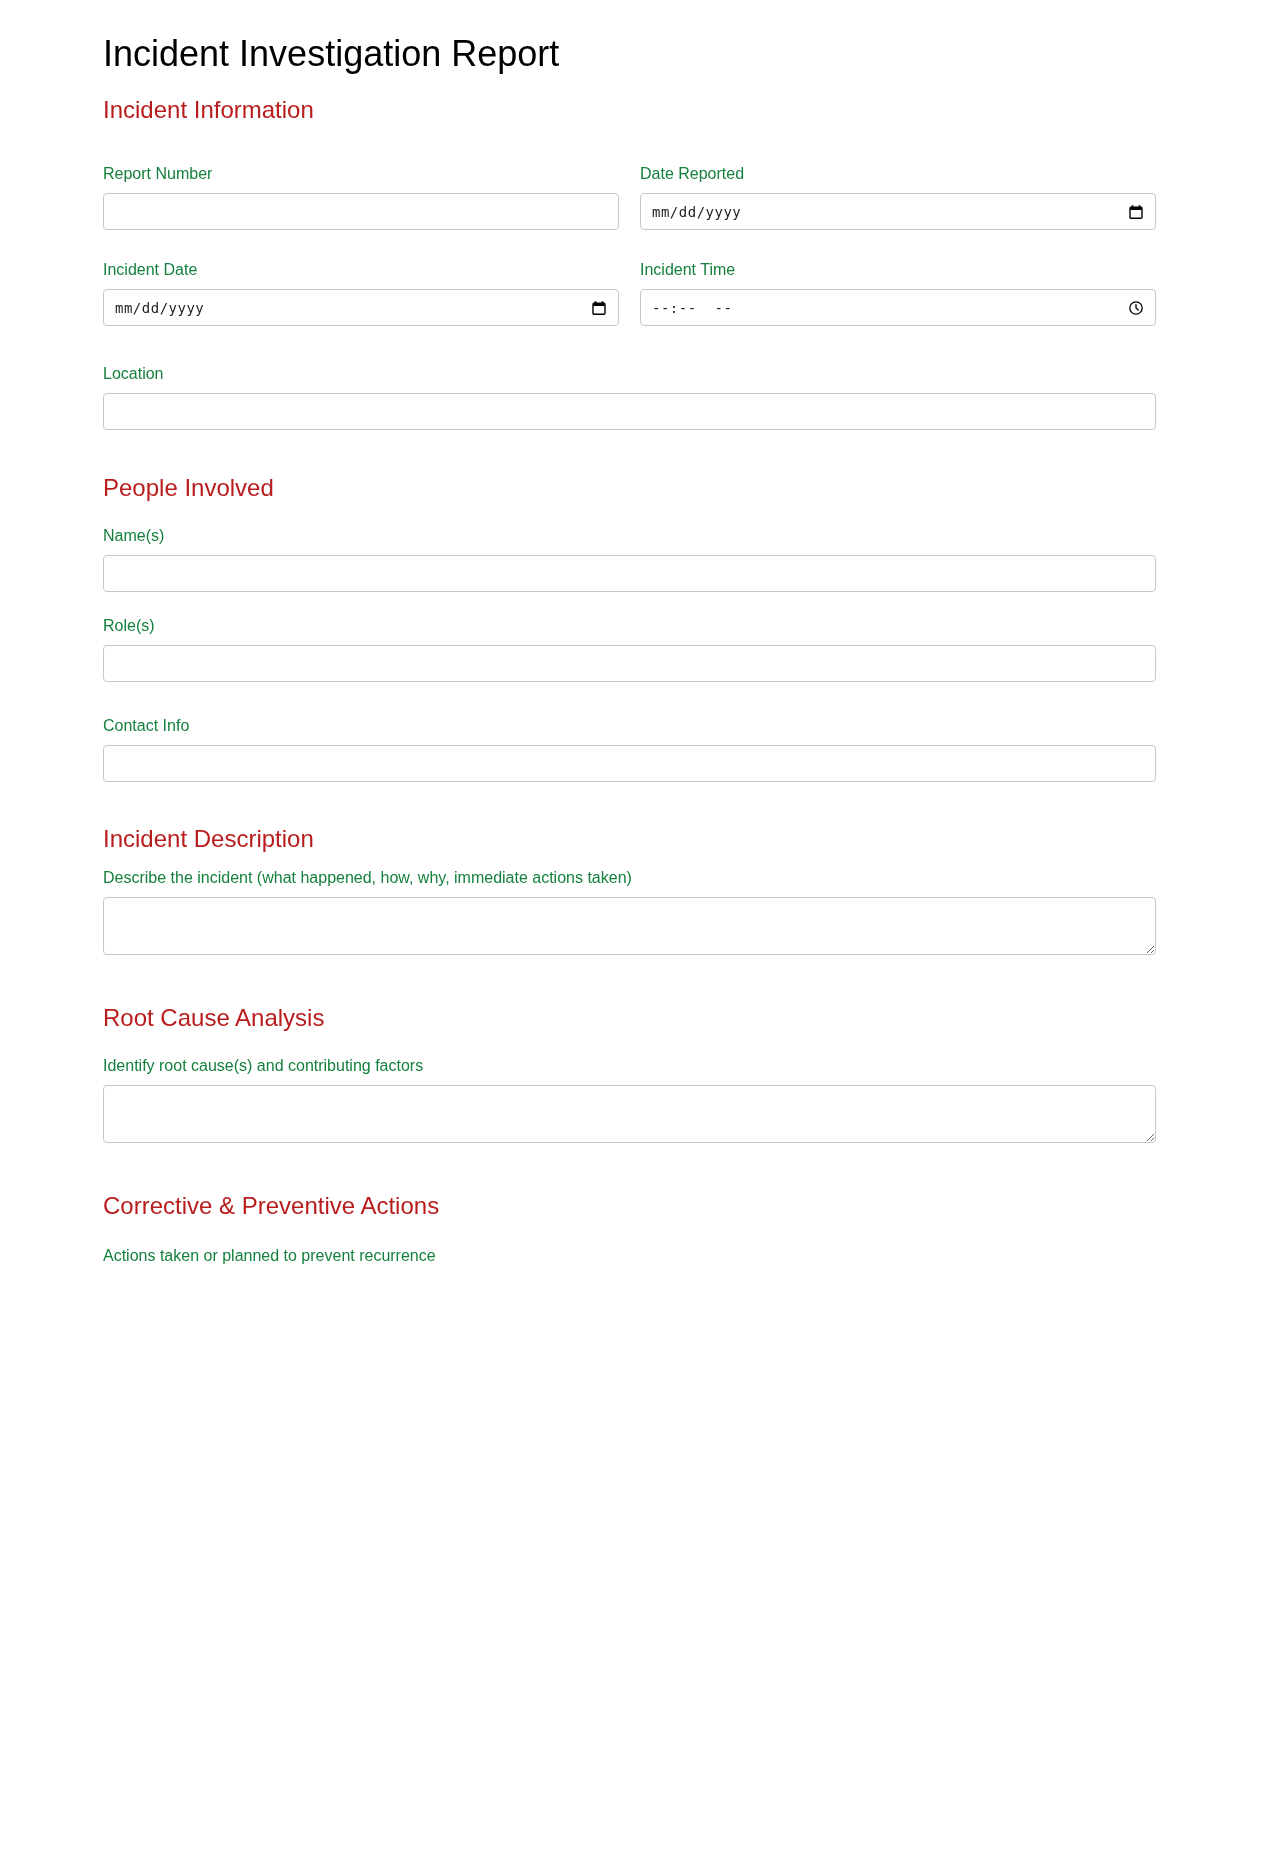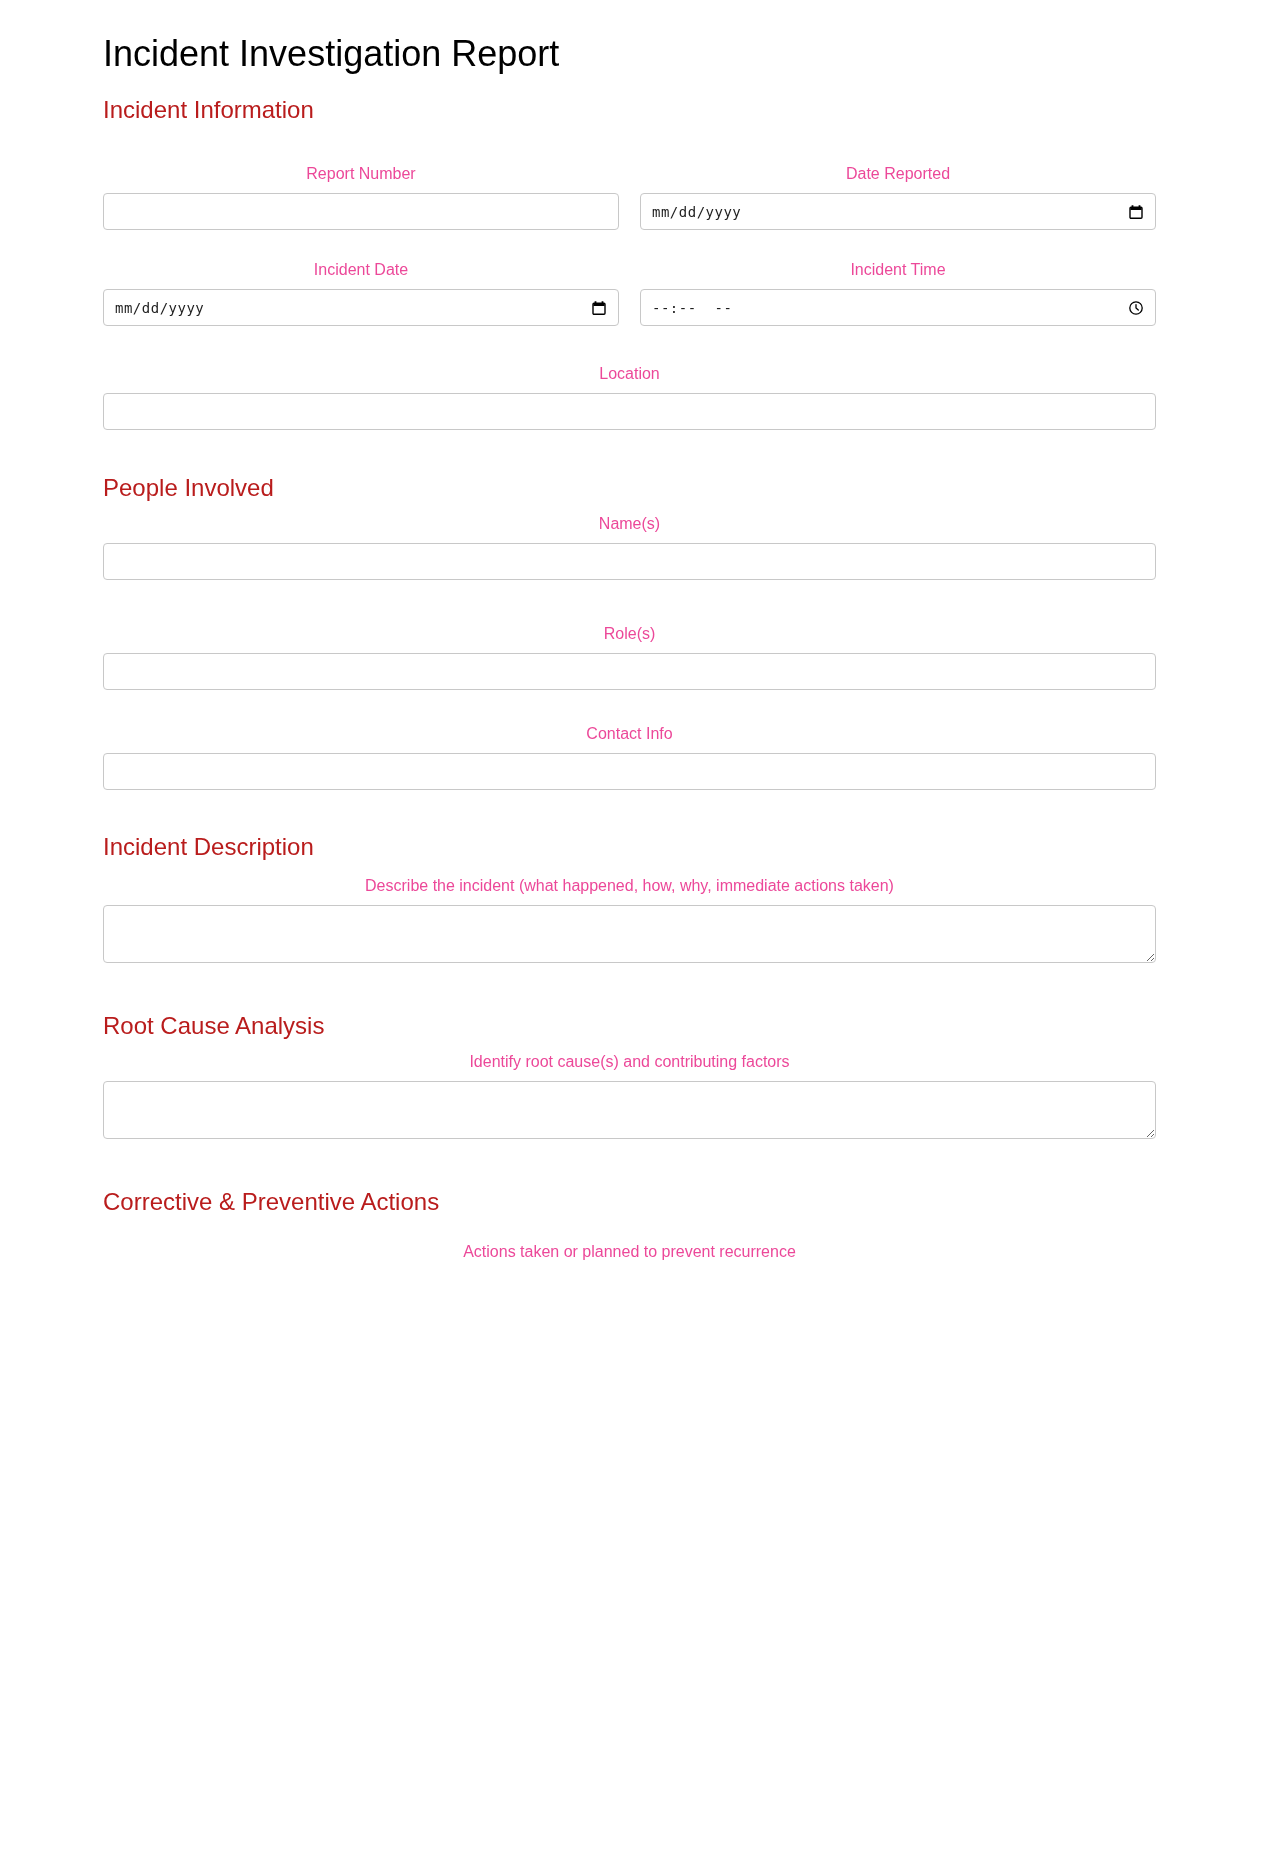--- a/index.html
+++ b/index.html
@@ -32,42 +32,41 @@
     font-size: 24px;
     line-height: 29px;
     font-weight: 400;
     margin: 0;
     color: #b91c1c;
   }
   .mt20 { margin-top: 20px; }
   .mt40 { margin-top: 40px; }
   .mt38 { margin-top: 38px; }
   .mt43 { margin-top: 43px; }
-  .mt16 { margin-top: 12px; }
-  .mt32 { margin-top: 44px; }
+  .mt16 { margin-top: 24px; }
+  .mt32 { margin-top: 24px; }
   .mt34 { margin-top: 34px; }
   .mt42 { margin-top: 42px; }
   .mt15 { margin-top: 15px; }
   .mt48 { margin-top: 48px; }
   .mt18 { margin-top: 26px; }
 
   .grid2 {
     display: grid;
     grid-template-columns: 1fr 1fr;
     column-gap: 21px;
     row-gap: 30px;
   }
   .field label,
   .field .label {
     display: block;
     font-size: 16px;
     line-height: 19px;
-    color: #ec4899;
+    color: #15803d;
     margin: 0 0 10px 0;
-    text-align: center;
   }
   input[type="text"] {
     display: block;
     width: 100%;
     height: 37px;
     box-sizing: border-box;
     border: 1px solid #c8c8c8;
     border-radius: 4px;
     background: #ffffff;
     font-family: "Liberation Sans", sans-serif;

